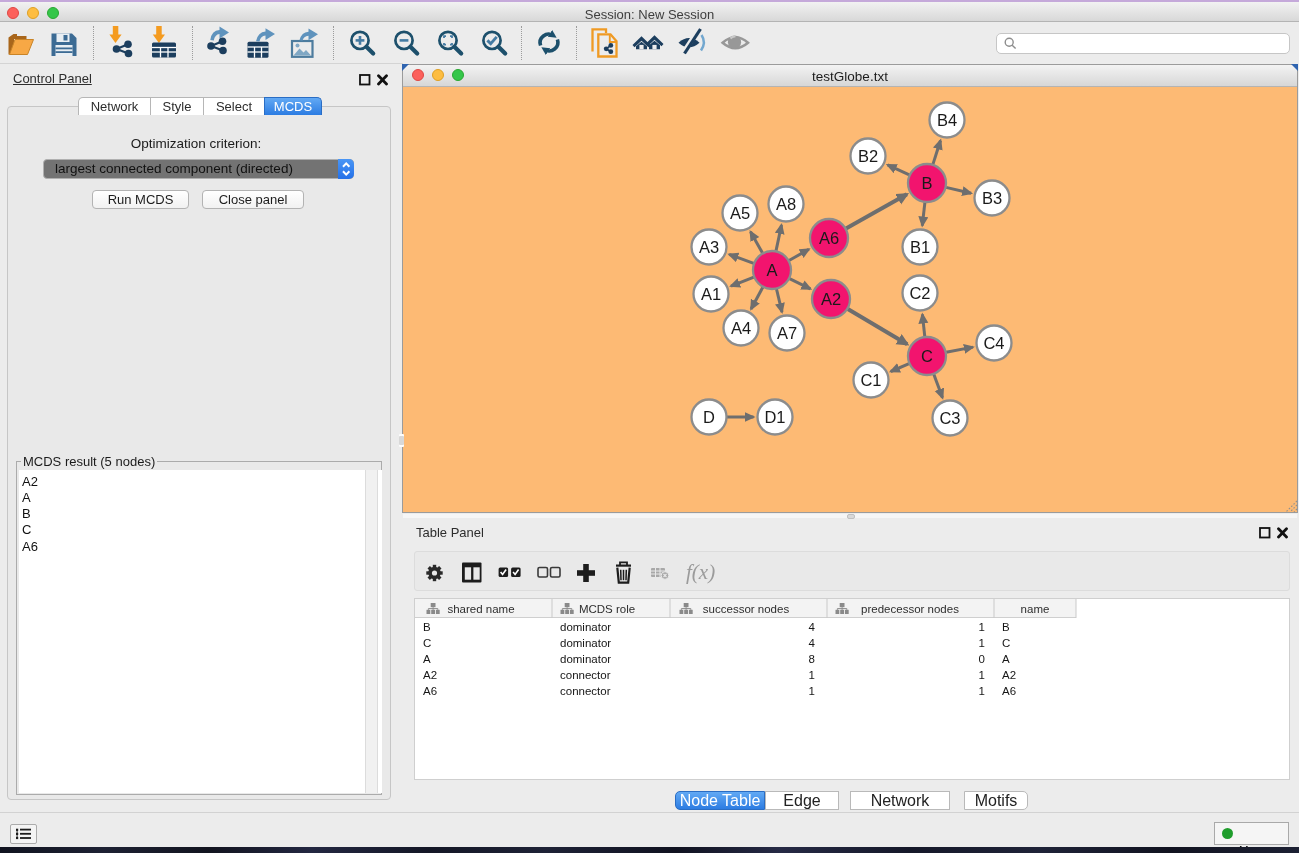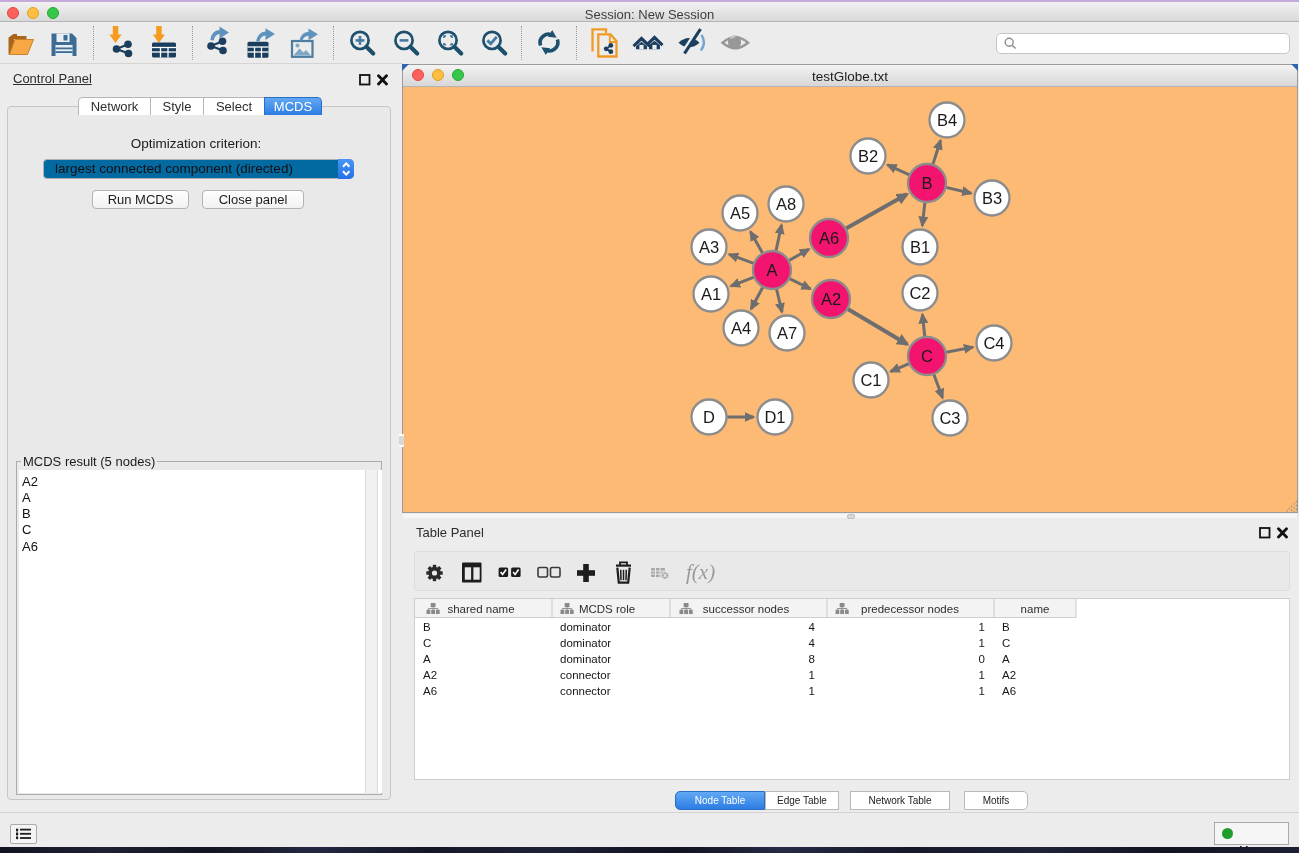--- a/index.html
+++ b/index.html
@@ -21,21 +21,21 @@
   font-size:13px; color:#2d2d2d; text-align:center; line-height:18px; }
 .btn { background:linear-gradient(#ffffff,#f1f1f1); border:1px solid #b3b3b3; border-radius:4px;
   font-size:13px; color:#1d1d1d; text-align:center; }
 
 .tp-toolbar { left:414px; top:551px; width:876px; height:40px; background:#e9e9e9;
   border:1px solid #dcdcdc; border-radius:3px; }
 .tbl { left:414px; top:598px; width:876px; height:182px; background:#fff; border:1px solid #cfcfcf; }
 .statusbar { left:0; top:812px; width:1299px; height:35px; background:#ececec; border-top:1px solid #d2d2d2; }
 .darkstrip { left:0; top:847px; width:1299px; height:6px;
   background:linear-gradient(90deg,#10131f 0%,#1d2133 8%,#12141f 16%,#232741 24%,#141726 33%,#1e2236 42%,#101220 52%,#262a45 60%,#151829 70%,#1f2338 80%,#111320 90%,#1c2033 100%); }
-.wbtn { top:791px; height:19px; background:#fff; border:1px solid #b9b9b9; font-size:10px;
+.wbtn { top:791px; height:19px; background:#fff; border:1px solid #b9b9b9; font-size:16px;
   color:#222; text-align:center; line-height:18px; }
 </style></head>
 <body>
 <div class="abs purple"></div>
 <div class="abs titlebar">
   <div class="abs tl" style="left:7px; background:#fc615c; border:1px solid #df4744;"></div>
   <div class="abs tl" style="left:27px; background:#fdbd41; border:1px solid #dfa023;"></div>
   <div class="abs tl" style="left:47px; background:#35c64a; border:1px solid #29a832;"></div>
   <div class="abs title">Session: New Session</div>
 </div>
@@ -186,21 +186,21 @@
  <rect x="1" y="1" width="9.5" height="9.5" fill="none" stroke="#111" stroke-width="1.8"></rect>
  <path d="M19.5 1.8 L27.5 10 M27.5 1.8 L19.5 10" stroke="#111" stroke-width="2.8" stroke-linecap="round"></path>
 </svg>
 <div class="abs tabpane"></div>
 <div class="abs tab" style="left:78px; width:73px; border-radius:5px 0 0 0;">Network</div>
 <div class="abs tab" style="left:150px; width:54px;">Style</div>
 <div class="abs tab" style="left:203px; width:62px;">Select</div>
 <div class="abs tab" style="left:264px; width:58px; border-radius:0 5px 0 0;
   background:linear-gradient(#62a9f4,#2c7ce2); color:#fff; border-color:#2a6dc4;">MCDS</div>
 <div class="abs" style="left:0; top:136px; width:392px; text-align:center; font-size:13.5px; color:#1b1b1b;">Optimization criterion:</div>
-<div class="abs" style="left:43px; top:158.5px; width:311px; height:20px; background:#0369a1; border:1px solid #b0b0b0; border-radius:4px;">
+<div class="abs" style="left:43px; top:158.5px; width:311px; height:20px; background:#737373; border:1px solid #b0b0b0; border-radius:4px;">
   <div class="abs" style="left:11px; top:1.5px; font-size:13.5px; color:#111;">largest connected component (directed)</div>
   <div class="abs" style="right:-1px; top:-1px; width:16.5px; height:20px; background:linear-gradient(#4a96f5,#2470e8); border-radius:0 5px 5px 0;">
     <svg width="16.5" height="20" viewBox="0 0 16.5 20">
       <path d="M5 7.8 L8.2 4.4 L11.4 7.8 M5 12.2 L8.2 15.6 L11.4 12.2" fill="none" stroke="#fff" stroke-width="2"></path>
     </svg>
   </div>
 </div>
 <div class="abs btn" style="left:92px; top:190px; width:97px; height:19px; line-height:18px;">Run MCDS</div>
 <div class="abs btn" style="left:202px; top:190px; width:102px; height:19px; line-height:18px;">Close panel</div>
 

